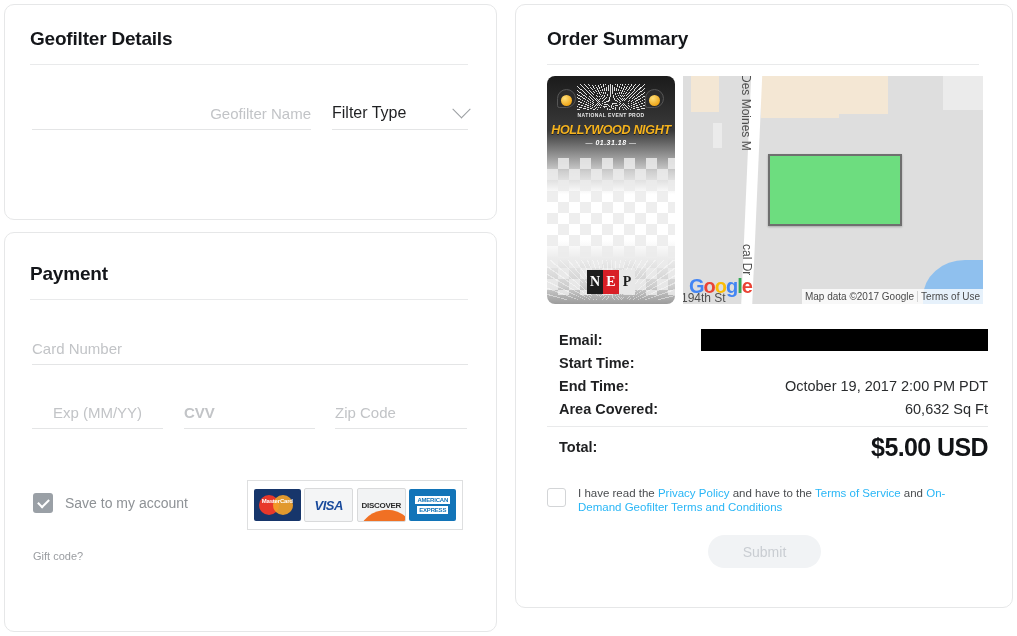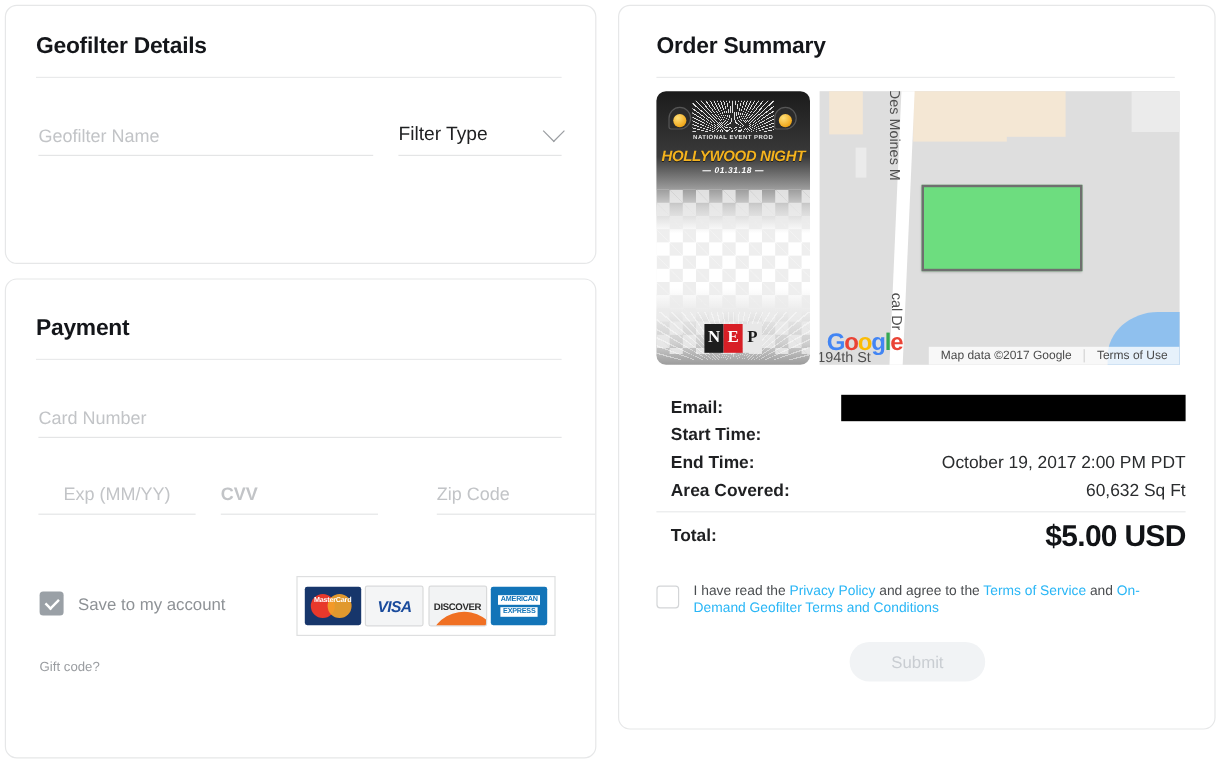--- a/index.html
+++ b/index.html
@@ -50,42 +50,42 @@
     box-sizing: border-box;
     background: transparent;
   }
   .field-placeholder {
     font-size: 15px;
     color: #c2c4c7;
   }
 
   #geofilter-name-field {
     left: 32px; top: 97px; width: 279px; height: 33px;
-    display: flex; align-items: center;
+    display: flex; align-items: center; justify-content: flex-end;
   }
   #filter-type-field {
     left: 332px; top: 97px; width: 136px; height: 33px;
     display: flex; align-items: center; justify-content: space-between;
   }
   #filter-type-value { font-size: 16px; color: #1f2022; }
   .chev {
     width: 12px; height: 12px;
     border-right: 1.6px solid #9a9da1;
     border-bottom: 1.6px solid #9a9da1;
     transform: rotate(45deg) translate(-3px,-3px);
   }
 
   
   #payment-title { position: absolute; left: 30px; top: 263px; }
   #payment-rule  { position: absolute; left: 30px; top: 299px; width: 438px; }
 
   #card-number-field { left: 32px;  top: 332px; width: 436px; height: 33px; display:flex; align-items:center; }
   #exp-field         { left: 32px;  top: 396px; width: 131px; height: 33px; display:flex; align-items:center;justify-content:center; }
   #cvv-field         { left: 184px; top: 396px; width: 131px; height: 33px; display:flex; align-items:center;font-weight:bold; }
-  #zip-field         { left: 335px; top: 396px; width: 132px; height: 33px; display:flex; align-items:center;margin-left:29px; }
+  #zip-field         { left: 335px; top: 396px; width: 132px; height: 33px; display:flex; align-items:center; }
 
   #save-account-row {
     position: absolute; left: 33px; top: 493px;
     display: flex; align-items: center; gap: 12px;
   }
   .checkbox-checked {
     width: 20px; height: 20px; border-radius: 3px;
     background: #9aa0a6;
     display: flex; align-items: center; justify-content: center;
   }
@@ -256,21 +256,21 @@
     font-size: 20px; font-weight: bold; letter-spacing: -1px;
     font-family: "Liberation Sans", sans-serif;
   }
   #map-attrib {
     position: absolute; right: 0; bottom: 0;
     display: flex; align-items: center;
     background: rgba(255,255,255,.78);
     font-size: 10px; color: #4a4a4a;
     height: 15px;
   }
-  #map-attrib span { padding: 0 10px; }
+  #map-attrib span { padding: 0 3px; }
   #map-attrib span + span { border-left: 1px solid #d4d4d4; }
 
   
   #details-block { position: absolute; left: 547px; top: 328px; width: 441px; }
   .detail-row {
     display: flex; align-items: center; justify-content: space-between;
     height: 23px;
   }
   .detail-label { font-size: 14.5px; font-weight: bold; color: #1f2022; margin-left: 12px; }
   .detail-value { font-size: 14.5px; color: #2a2c2e; }
@@ -429,16 +429,16 @@
   </div>
   <div id="details-rule"></div>
   <div class="detail-row" id="total-row">
     <span class="detail-label">Total:</span>
     <span id="total-value">$5.00 USD</span>
   </div>
 </div>
 
 <div id="terms-row">
   <span id="terms-checkbox"></span>
-  <span id="terms-text"><span>I have read the </span><a href="#">Privacy Policy</a><span> and agree to the </span><a href="#">Terms of Service</a><span> and </span><a href="#">On-Demand Geofilter Terms and Conditions</a></span>
+  <span id="terms-text"><span>I have read the </span><a href="#">Privacy Policy</a><span> and have to the </span><a href="#">Terms of Service</a><span> and </span><a href="#">On-Demand Geofilter Terms and Conditions</a></span>
 </div>
 
 <div id="submit-button">Submit</div>
 
 </body></html>

